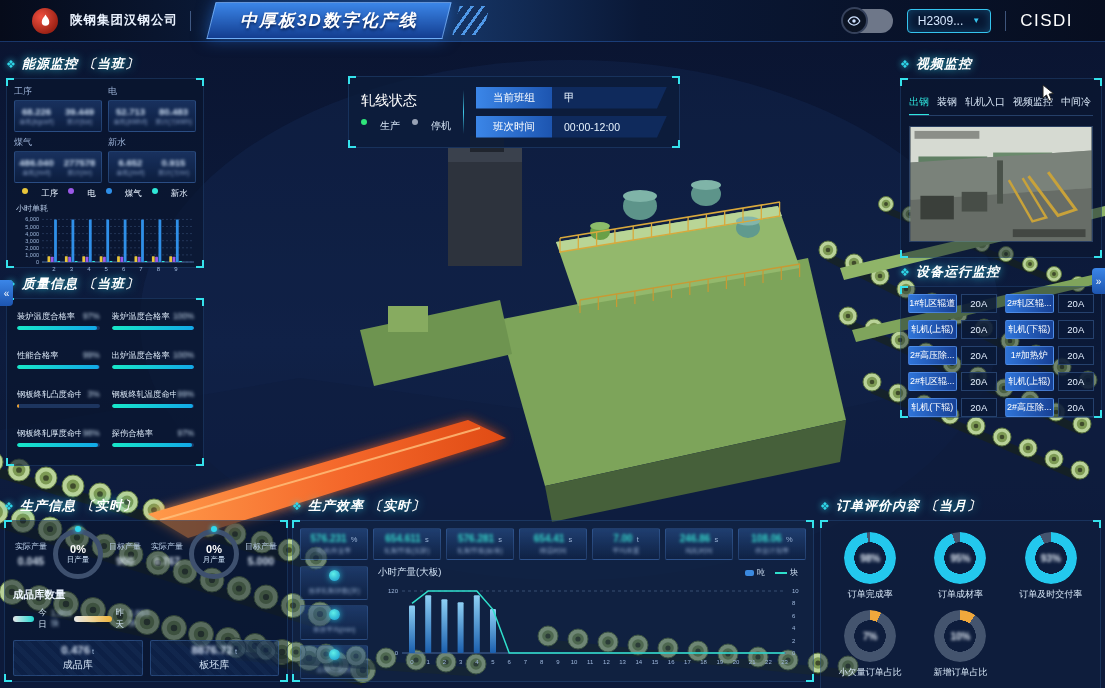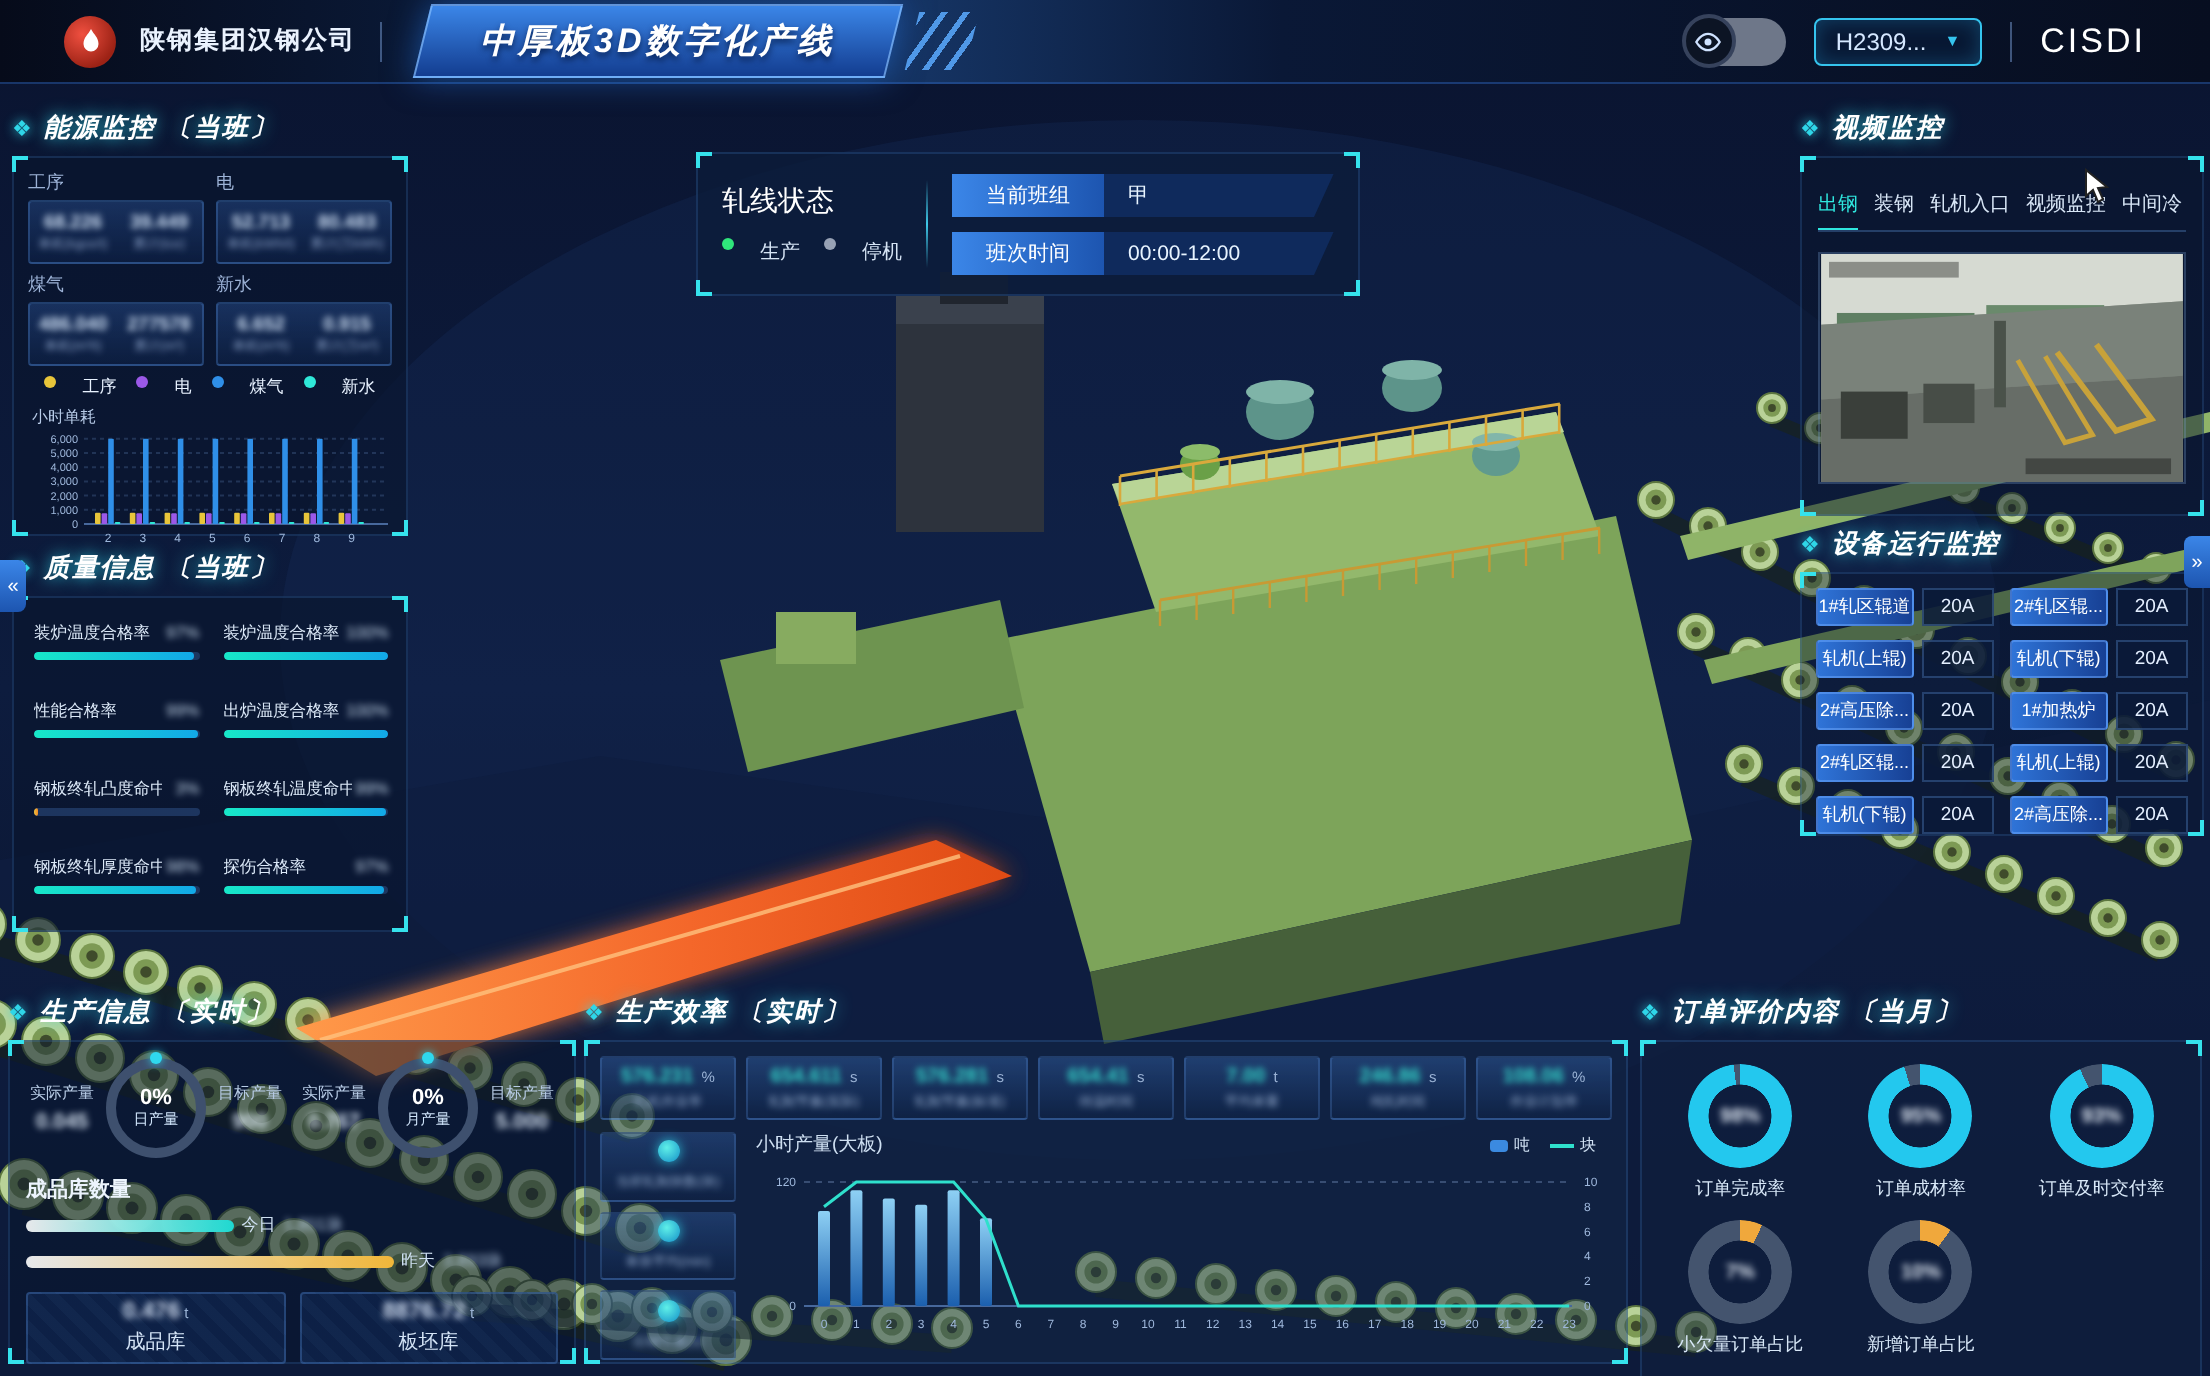--- a/index.html
+++ b/index.html
@@ -85,21 +85,21 @@
 #gauges{display:flex;gap:6px}
 .ggrp{flex:1;display:flex;align-items:center;gap:4px}
 .gcol{flex:1;text-align:center}
 .glab{font-size:8px;color:#b8cce6;white-space:nowrap}
 .gval{font-size:10.5px;font-weight:bold;color:#e6f2ff;margin-top:3px}
 .ring{width:50px;height:50px;flex:none;border-radius:50%;border:5px solid #3e506e;position:relative;display:flex;flex-direction:column;align-items:center;justify-content:center}
 .rdot{position:absolute;top:-8px;left:50%;transform:translateX(-50%);width:6px;height:6px;border-radius:50%;background:#2fd8ee;box-shadow:0 0 5px #2fd8ee}
 .rpct{font-size:11px;font-weight:bold;color:#fff}
 .rlab{font-size:7.5px;color:#cfe4fa}
 #stock-title{font-size:10.5px;font-weight:bold;color:#ecf4fd;margin-top:9px}
-#stock-bars{margin-top:5px;display:flex;flex-direction:column;gap:6px}
+#stock-bars{margin-top:5px;display:flex;gap:6px}
 .sbrow{display:flex;align-items:center;gap:4px;font-size:8.5px;color:#cfe0f2}
 .sbar{height:6px;border-radius:3px;flex:none}
 .sbv{color:#bcd2ea}
 #stores{display:flex;gap:7px;margin-top:9px}
 .store{flex:1;height:36px;border:1px solid rgba(90,150,230,.3);border-radius:2px;background:repeating-linear-gradient(45deg,rgba(70,130,220,.10) 0 5px,rgba(20,45,95,.25) 5px 10px),rgba(14,34,72,.5);display:flex;flex-direction:column;align-items:center;justify-content:center}
 .stv{font-size:11.5px;font-weight:bold;color:#e2eeff}
 .un{font-size:7.5px;color:#9ab2d4;font-weight:normal;margin-left:2px}
 .stl{font-size:10px;color:#d4e4f6;margin-top:2px}
 
 #p-efficiency{left:292px;top:496px;width:522px}

